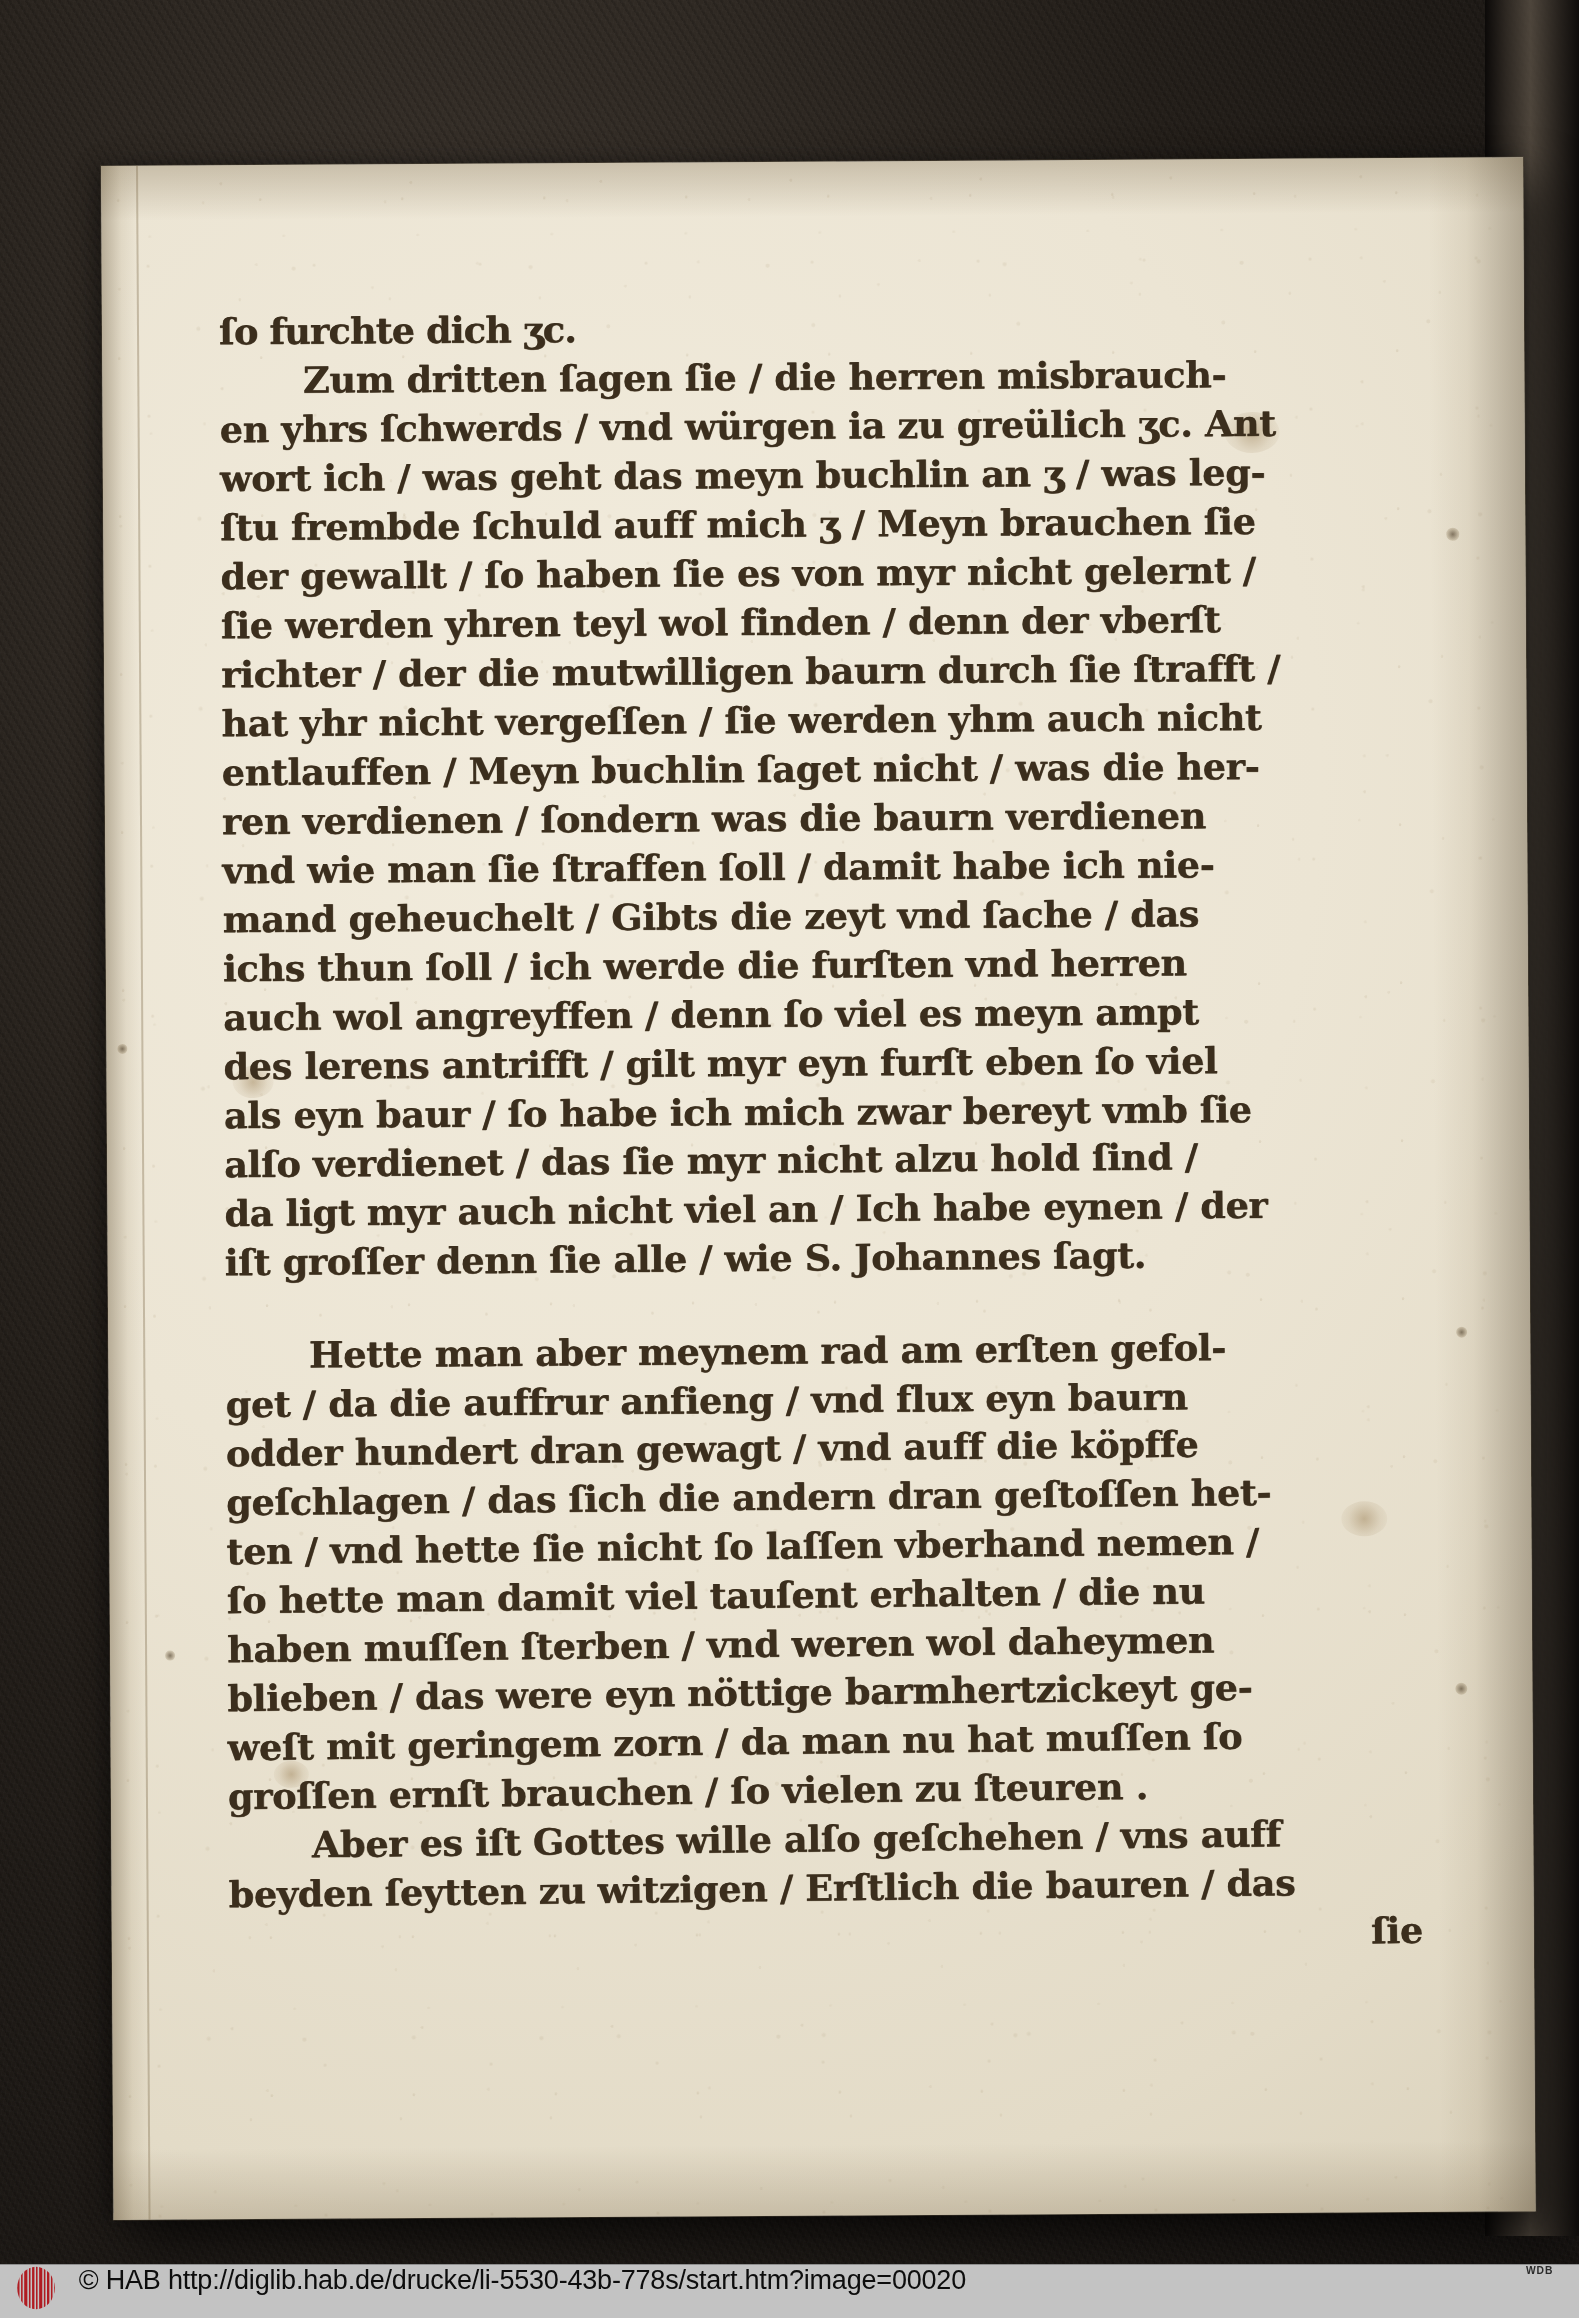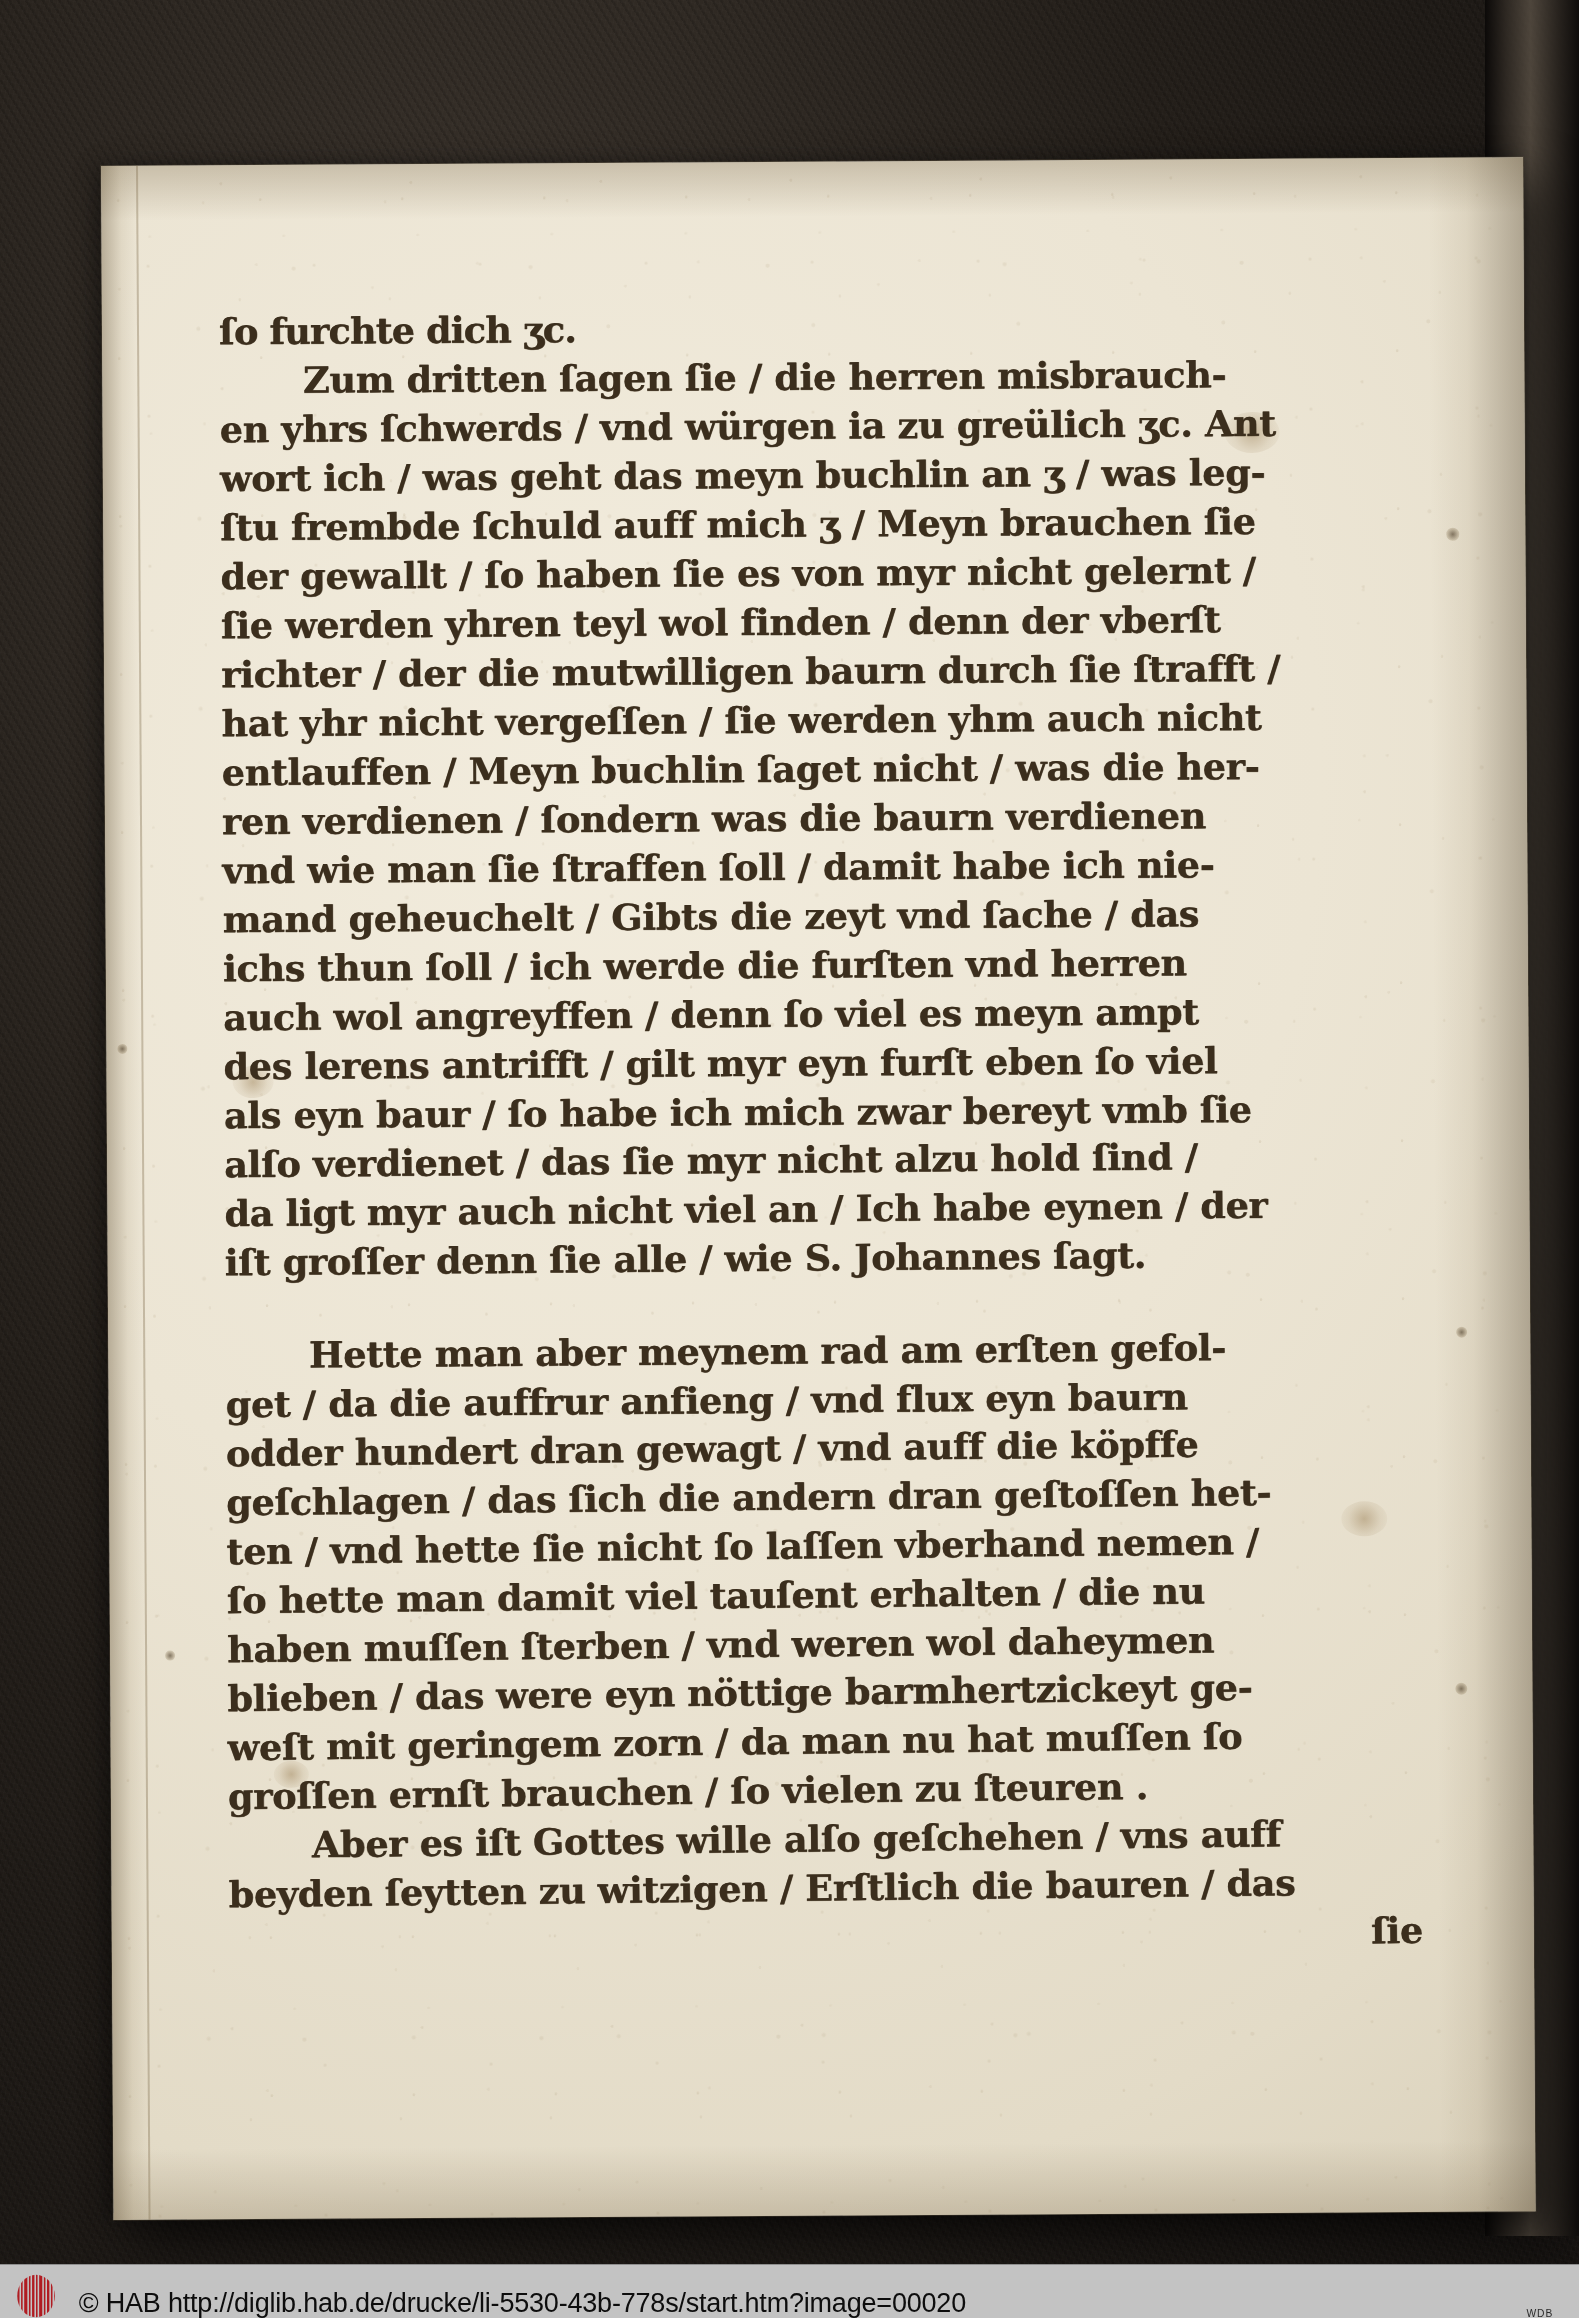--- a/index.html
+++ b/index.html
@@ -161,42 +161,42 @@
   .tilt3 { transform: scaleX(1.02) rotate(-0.30deg); }
 
   
   #viewer-footer {
     position: absolute;
     left: 0; bottom: 0;
     width: 1580px; height: 55px;
     background: #c3c3c3;
     border-top: 1.6px solid #8e8e8e;
     display: flex;
-    align-items: flex-end;
+    align-items: flex-start;
     box-sizing: border-box;
     padding: 0 14.2px;
   }
   #hab-logo {
     width: 44px; height: 46px;
     margin-right: 20.5px;
     flex: 0 0 auto;
     position: relative;
   }
   #footer-credit {
     font-family: "Liberation Sans", sans-serif;
     font-size: 27px;
     color: #0d0d0d;
     letter-spacing: -0.2px;
     white-space: nowrap;
   }
   #footer-wdb {
     margin-left: auto;
     font-family: "Liberation Sans", sans-serif;
     font-size: 10.3px;
-    font-weight: 400;
+    font-weight: 700;
     letter-spacing: 0.9px;
     color: #2b2b2b;
     padding-right: 12.6px;
   }
 </style>
 </head>
 <body>
 
 <div id="scan-backdrop">
   <div id="backdrop-noise"></div>

